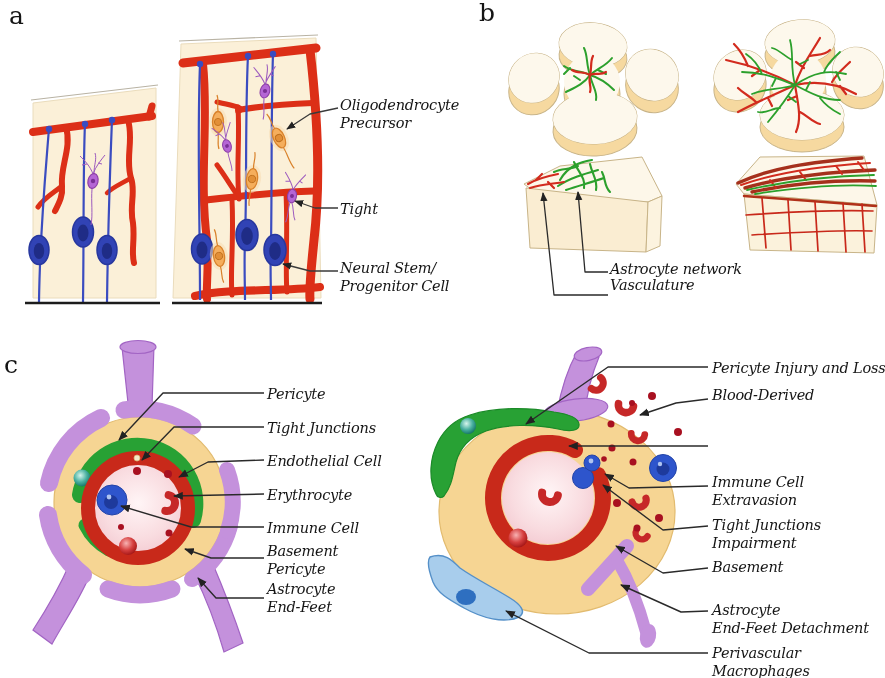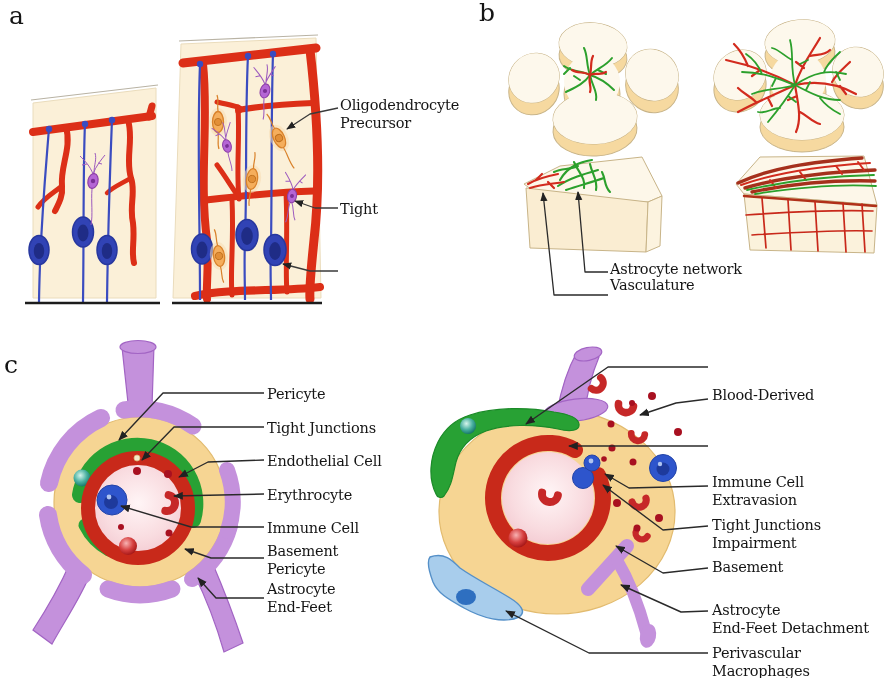--- a/index.html
+++ b/index.html
@@ -2,21 +2,21 @@
 <html style="--vessel_red: #DC2F17; --cream_tissue: #FBF0D8; --radial_glia_blue: #3143B5; --neuron_purple: #B565D5; --opc_orange: #F5AE5C; --astrocyte_green: #28A134; --vasculature_red: #D22B1E; --dark_vessel_brown: #A5301C; --basement_membrane_tan: #F6D593; --endothelial_red: #C8291A; --lumen_pink: #F9DCE0; --erythrocyte_red: #C62828; --immune_cell_blue: #2E55CC; --astrocyte_endfeet_purple: #C491DC; --macrophage_blue: #A8CDEC; --label_text: #151515;"><head>
 <meta charset="utf-8">
 <style>
   html,body{margin:0;padding:0;background:#ffffff;}
   #fig{position:relative;width:885px;height:678px;background:#ffffff;overflow:hidden;
        font-family:"DejaVu Serif", "Liberation Serif", serif;}
   #art{position:absolute;left:0;top:0;}
   .plet{position:absolute;font-size:25px;color:#141414;line-height:26px;}
   .lbl{position:absolute;font-size:14.5px;line-height:18px;color:var(--label_text,#151515);
        letter-spacing:-0.2px;white-space:nowrap;}
-  .lbl span{display:block;}
+  .lbl span{display:block;font-style:italic;}
 </style>
 </head>
 <body>
 
 <div id="fig">
 
 <svg id="art" width="885" height="678" viewBox="0 0 885 678">
   <defs>
     <marker id="ah" viewBox="0 0 10 8" refX="9" refY="4" markerWidth="7" markerHeight="6" orient="auto">
       <path d="M0,0 L10,4 L0,8 Z" fill="#222222"></path>
@@ -414,20 +414,24 @@
 <div class="plet" style="left:479px;top:0px">b</div>
 <div class="plet" style="left:4px;top:352px">c</div>
 
 <div class="lbl" style="left:340px;top:96px">
   <span>Oligodendrocyte</span>
   <span>Precursor</span>
 </div>
 <div class="lbl" style="left:340px;top:200px">
   <span>Tight</span>
 </div>
+<div class="lbl" style="left:340px;top:259px">
+  <span>Neural Stem/</span>
+  <span>Progenitor Cell</span>
+</div>
 
 <div class="lbl" style="left:610px;top:260px">
   <span>Astrocyte network</span>
 </div>
 <div class="lbl" style="left:610px;top:276px">
   <span>Vasculature</span>
 </div>
 
 <div class="lbl" style="left:267px;top:385px">
   <span>Pericyte</span>
@@ -446,20 +450,23 @@
 </div>
 <div class="lbl" style="left:267px;top:542px">
   <span>Basement</span>
   <span>Pericyte</span>
 </div>
 <div class="lbl" style="left:267px;top:580px">
   <span>Astrocyte</span>
   <span>End-Feet</span>
 </div>
 
+<div class="lbl" style="left:712px;top:359px">
+  <span>Pericyte Injury and Loss</span>
+</div>
 <div class="lbl" style="left:712px;top:386px">
   <span>Blood-Derived</span>
 </div>
 <div class="lbl" style="left:712px;top:473px">
   <span>Immune Cell</span>
   <span>Extravasion</span>
 </div>
 <div class="lbl" style="left:712px;top:516px">
   <span>Tight Junctions</span>
   <span>Impairment</span>

